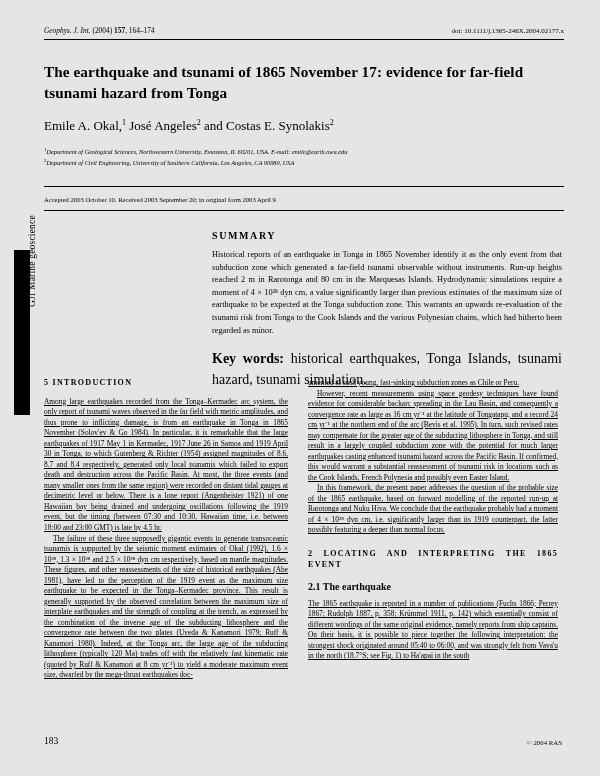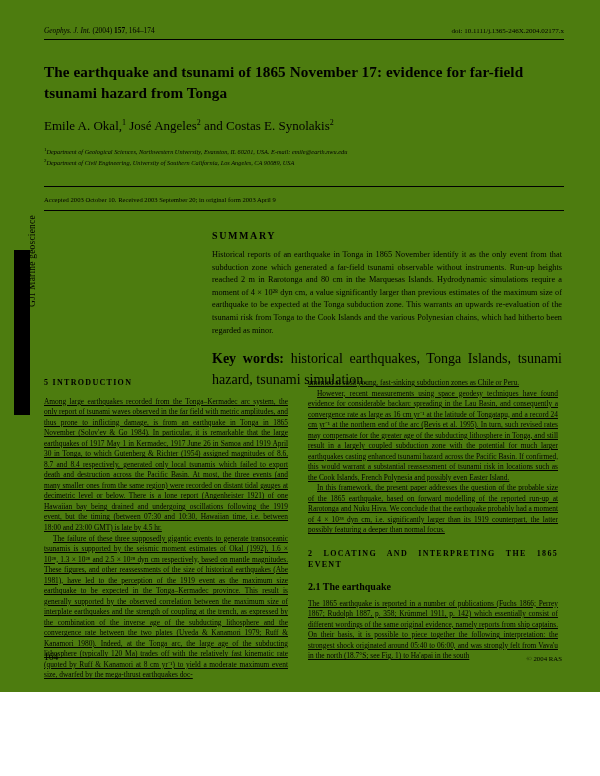--- a/index.html
+++ b/index.html
@@ -11,22 +11,22 @@
     width: 600px;
     height: 776px;
     position: relative;
     font-family: "Liberation Serif", serif;
     color: #000;
     overflow: hidden;
   }
   .page {
     position: absolute;
     left: 0; top: 0;
-    width: 600px; height: 692px;
-    background: #4d7c0f;
+    width: 600px; height: 776px;
+    background: #e5e5e5;
   }
 
   
   .runhead {
     position: absolute;
     top: 26px;
     left: 44px;
     right: 36px;
     font-size: 7.4px;
     display: flex;
@@ -250,16 +250,16 @@
   <div class="col right">
     <p>umented at such young, fast-sinking subduction zones as Chile or Peru.</p>
     <p>However, recent measurements using space geodesy techniques have found evidence for considerable backarc spreading in the Lau Basin, and consequently a convergence rate as large as 16 cm yr⁻¹ at the latitude of Tongatapu, and a record 24 cm yr⁻¹ at the northern end of the arc (Bevis et al. 1995). In turn, such revised rates may compensate for the greater age of the subducting lithosphere in Tonga, and still result in a largely coupled subduction zone with the potential for much larger earthquakes casting enhanced tsunami hazard across the Pacific Basin. If confirmed, this would warrant a substantial reassessment of tsunami risk in locations such as the Cook Islands, French Polynesia and possibly even Easter Island.</p>
     <p>In this framework, the present paper addresses the question of the probable size of the 1865 earthquake, based on forward modelling of the reported run-up at Rarotonga and Nuku Hiva. We conclude that the earthquake probably had a moment of 4 × 10²⁸ dyn cm, i.e. significantly larger than its 1919 counterpart, the latter possibly featuring a deeper than normal focus.</p>
     <div class="sec-gap"></div>
     <h2>2  LOCATING AND INTERPRETING THE 1865 EVENT</h2>
     <h3>2.1  The earthquake</h3>
     <p>The 1865 earthquake is reported in a number of publications (Fuchs 1866; Perrey 1867; Rudolph 1887, p. 358; Krümmel 1911, p. 142) which essentially consist of different wordings of the same original evidence, namely reports from ship captains. On their basis, it is possible to piece together the following interpretation: the strongest shock originated around 05:40 to 06:00, and was strongly felt from Vava'u in the north (18.7°S; see Fig. 1) to Ha'apai in the south</p>
   </div>
 
-  <div class="folio">164</div>
+  <div class="folio">183</div>
   <div class="copyright">© 2004 RAS</div>
 
 </div>
 
 </body></html>

